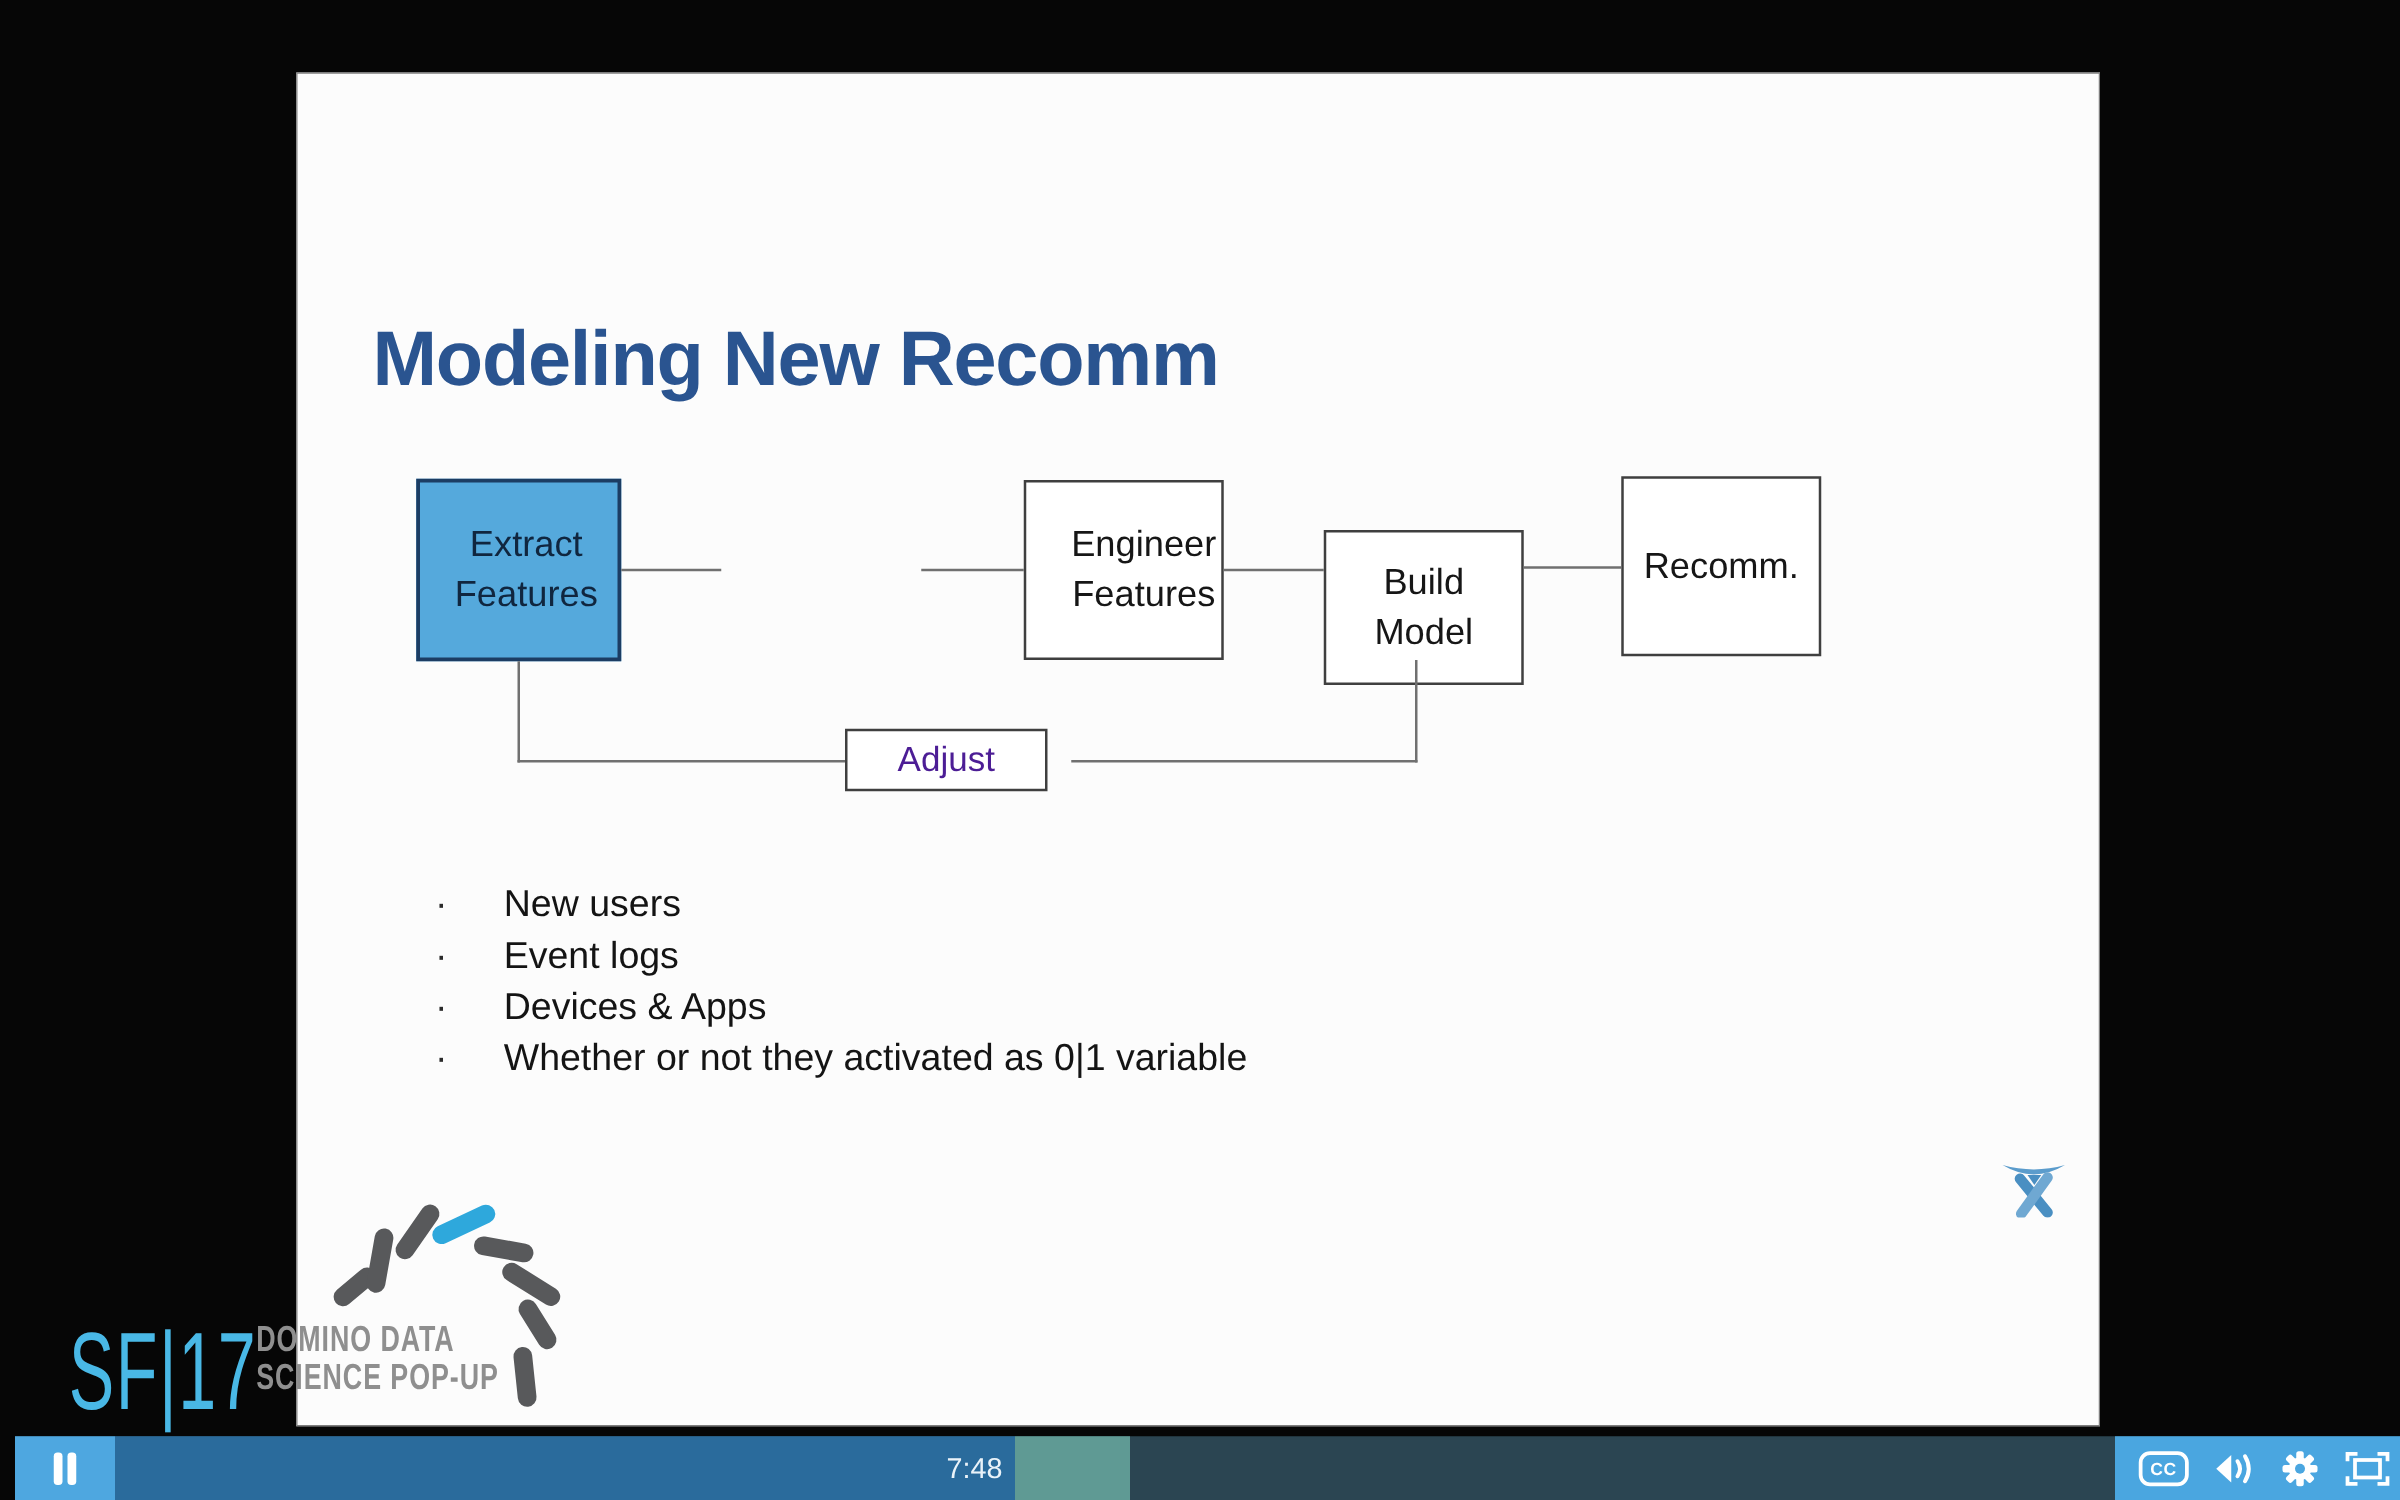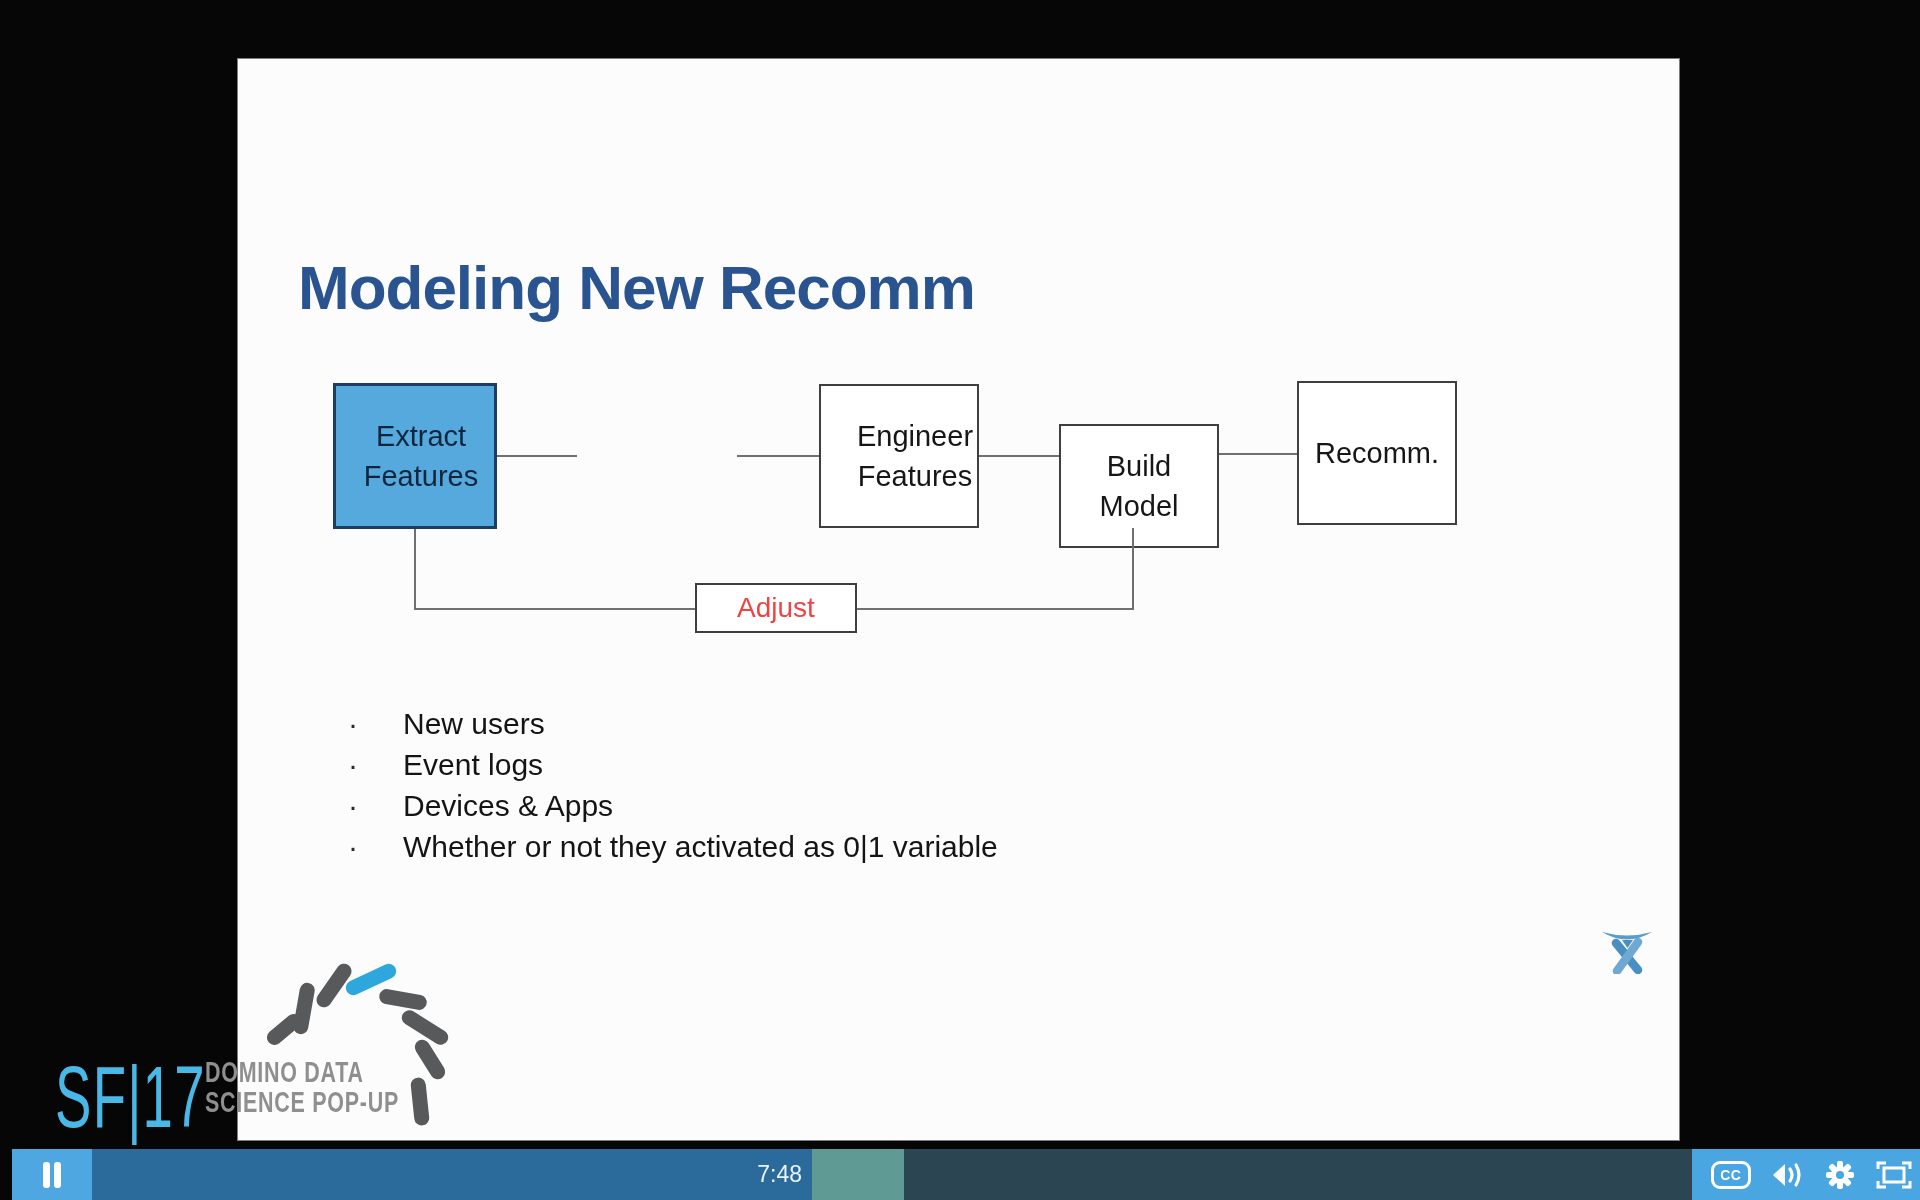--- a/index.html
+++ b/index.html
@@ -15,23 +15,23 @@
 
   
   .fc-box{position:absolute;box-sizing:border-box;display:flex;align-items:center;justify-content:center;
           text-align:center;background:#fff;border:2px solid #3f3f3f;color:#161616;
           font-size:29px;line-height:40px;}
   .fc-box.hl{background:#55a9dc;border:3px solid #1c3d63;color:#10263f;padding-left:12px;}
   .fc-box .lbl{display:block;max-width:118px;}
   .fc-box.wide .lbl{max-width:150px;}
   .fc-line{position:absolute;background:#707070;}
 
-  .adjust-box{position:absolute;left:457px;top:524px;width:162px;height:50px;box-sizing:border-box;
+  .adjust-box{position:absolute;left:438px;top:524px;width:162px;height:50px;box-sizing:border-box;
               background:#fff;border:2px solid #3f3f3f;display:flex;align-items:center;justify-content:center;
-              font-size:28px;color:#ef4444;}
+              font-size:28px;color:#4c1d95;}
 
   
   .bullets{position:absolute;left:110px;top:648px;}
   .bullet-row{display:flex;align-items:baseline;height:41px;font-size:30px;color:#141414;}
   .bullet-dot{width:55px;font-size:30px;color:#2a2a2a;}
   .bullet-text{white-space:nowrap;}
 
   
   .atlassian{position:absolute;left:1361px;top:867px;}
 

